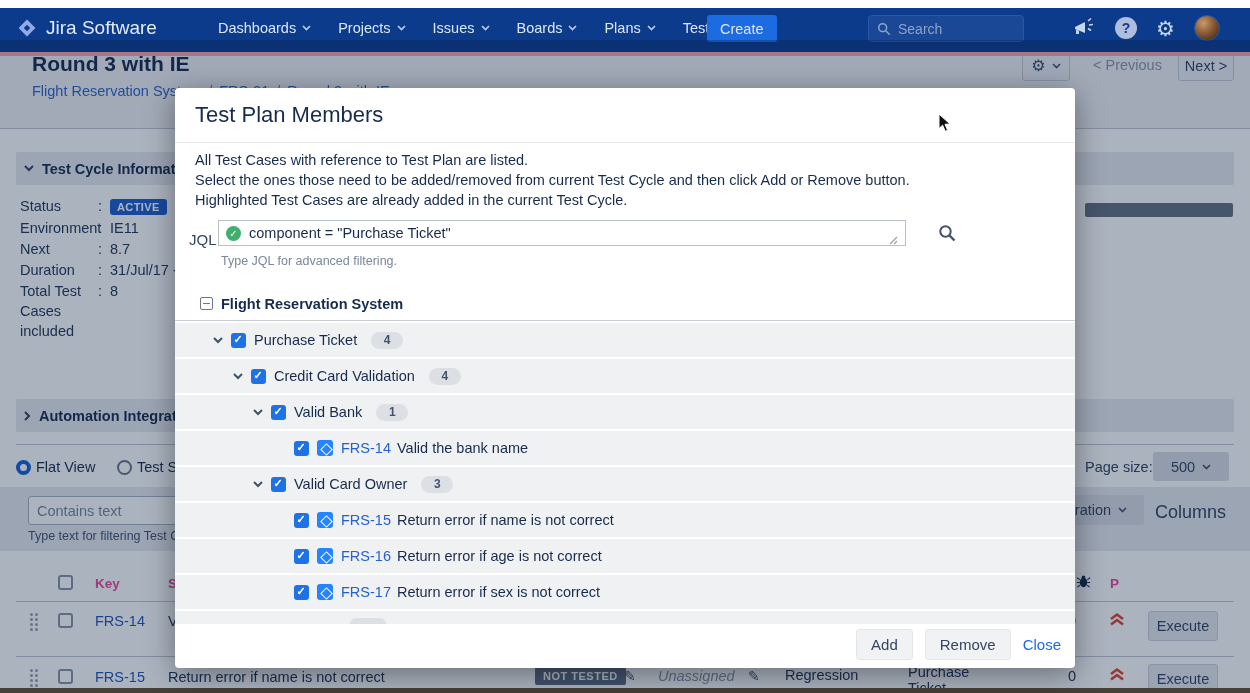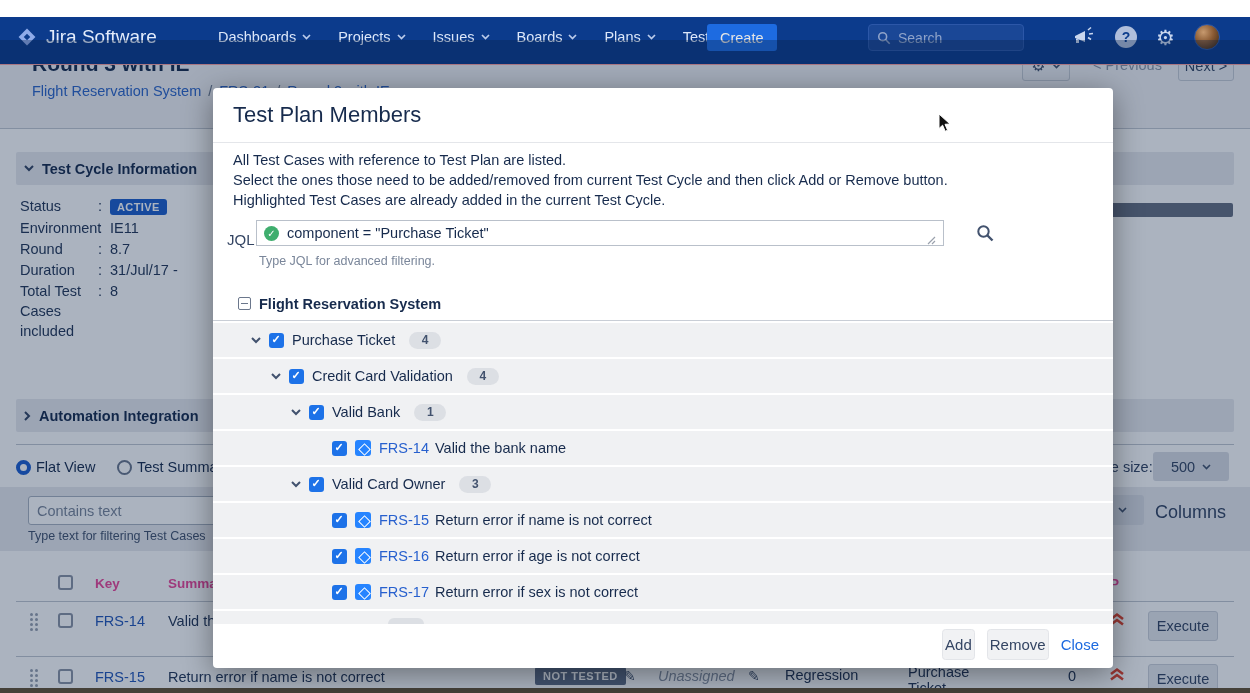--- a/index.html
+++ b/index.html
@@ -1,21 +1,21 @@
 <!DOCTYPE html>
 <html><head>
 <meta charset="utf-8">
 <style>
   * { margin:0; padding:0; box-sizing:border-box; }
   html,body { width:1250px; height:693px; overflow:hidden; }
   body { font-family:"Liberation Sans", sans-serif; background:#fff; position:relative; }
   .abs { position:absolute; }
 
   
-  .nav { position:absolute; top:17px; left:0; width:1250px; height:48px; background:#0C3B8C; z-index:10; border-bottom:1px solid #fca5a5; }
+  .nav { position:absolute; top:8px; left:0; width:1250px; height:48px; background:#0C3B8C; z-index:10; border-bottom:4px solid #fca5a5; }
   .nav-logo { position:absolute; left:16px; top:0; height:40px; display:flex; align-items:center; gap:8px; color:#E3ECFC; font-size:19px; font-weight:500; }
   .nav-menu { position:absolute; left:218px; top:0; height:40px; display:flex; align-items:center; gap:27px; }
   .nav-item { color:#DCE7FA; font-size:14.5px; display:flex; align-items:center; gap:6px; cursor:pointer; }
   .create-btn { position:absolute; left:707px; top:7px; height:27px; padding:0 13px; background:#1D6BE1; border-radius:3px; color:#e5e5e5; font-size:14.5px; font-weight:500; display:flex; align-items:center; }
   .nav-search { position:absolute; left:868px; top:7px; width:156px; height:27px; background:#1A4796; border:1px solid #2C57A8; border-radius:4px; display:flex; align-items:center; padding:0 8px; gap:7px; }
   .nav-search input { background:transparent; border:none; outline:none; color:#CFDCF3; font-size:14px; width:110px; font-family:"Liberation Sans",sans-serif; }
   .nav-search input::placeholder { color:#8FA3C9; }
   .nav-icons { position:absolute; left:1072px; top:0; height:40px; display:flex; align-items:center; gap:19px; }
   .help-circle { width:22px; height:22px; border-radius:50%; background:#AFBEDC; color:#0B3C8D; font-weight:bold; font-size:14px; display:flex; align-items:center; justify-content:center; }
   .gear-glyph { color:#C9D6EF; font-size:21px; line-height:1; }
@@ -57,42 +57,42 @@
   .status-lozenge { background:#5E6C84; color:#fff; font-size:11px; font-weight:bold; padding:3px 8px; border-radius:2px; letter-spacing:.5px; }
   .pencil { color:#42526E; font-size:14px; }
   .unassigned { font-style:italic; color:#8993A4; font-size:14.5px; }
   .execute-btn { position:absolute; width:70px; height:30px; background:#E6E8ED; border:1px solid #CBD0D9; border-radius:3px; font-size:14.5px; color:#344563; display:flex; align-items:center; justify-content:center; }
   .drag-dots { display:grid; grid-template-columns:3px 3px; grid-auto-rows:3px; gap:2px; }
   .drag-dots i { width:3px; height:3px; border-radius:50%; background:#98A1B0; }
 
   .screen-edge { position:absolute; left:0; top:688px; width:1250px; height:5px; background:#454139; z-index:60; }
 
   
-  .modal { position:absolute; left:175px; top:88px; width:900px; height:580px; background:#fff; border-radius:4px; box-shadow:0 6px 30px rgba(0,0,0,0.4); z-index:100;margin-left:38px; }
+  .modal { position:absolute; left:175px; top:88px; width:900px; height:580px; background:#fff; border-radius:4px; box-shadow:0 6px 30px rgba(0,0,0,0.4); z-index:100; }
   .m-title { position:absolute; left:20px; top:14px; font-size:22px; color:#172B4D; font-weight:500; }
   .m-hdr-line { position:absolute; left:0; top:54px; width:900px; border-top:1px solid #E4E6EA; }
   .m-desc { position:absolute; left:20px; top:62px; right:16px; font-size:14.5px; color:#172B4D; line-height:20px; }
   .jql-label { position:absolute; left:14px; top:143px; font-size:15px; color:#344563; }
   .jql-box { position:absolute; left:43px; top:132px; width:688px; height:26px; border:1px solid #B9C0CA; background:#fff; display:flex; align-items:center; gap:8px; padding:0 7px; }
   .jql-check { width:15px; height:15px; border-radius:50%; background:#3FAE6E; color:#fff; font-size:10px; display:flex; align-items:center; justify-content:center; flex:none; }
   .jql-text { font-size:14.5px; color:#172B4D; white-space:nowrap; overflow:hidden; flex:1; }
   .jql-help { position:absolute; left:46px; top:166px; font-size:12.5px; color:#7A869A; }
   .m-tree { position:absolute; left:0; top:199px; width:900px; height:339px; overflow:hidden; }
   .t-root { height:34px; background:#fff; border-bottom:1px solid #C9CED6; display:flex; align-items:center; gap:8px; padding-left:25px; font-size:14.5px; font-weight:bold; color:#172B4D; }
   .trow { height:34px; background:#F0F1F3; margin-top:2px; display:flex; align-items:center; gap:8px; font-size:14.5px; color:#172B4D; }
   .lvl1 { padding-left:38px; } .lvl2 { padding-left:58px; } .lvl3 { padding-left:78px; } .leaf { padding-left:119px; }
   .tcb { width:15px; height:15px; background:#1D72E8; border-radius:3px; position:relative; flex:none; }
   .tcb::after { content:"✓"; position:absolute; left:2.5px; top:0.5px; color:#fff; font-size:11px; font-weight:bold; }
   .count-pill { background:#DCDFE4; border-radius:9px; min-width:32px; height:17px; display:flex; align-items:center; justify-content:center; font-size:12px; font-weight:bold; color:#42526E; margin-left:6px; }
   .minus-box { width:13px; height:13px; border:1.5px solid #6B778C; border-radius:2px; position:relative; flex:none; }
   .minus-box::after { content:""; position:absolute; left:2px; right:2px; top:4.5px; border-top:1.5px solid #6B778C; }
   .test-ico { width:16px; height:16px; background:#2684FF; border-radius:3px; position:relative; flex:none; }
   .test-ico::after { content:""; position:absolute; left:4.5px; top:4.5px; width:7px; height:7px; border:1.5px solid #fff; transform:rotate(45deg); }
   .m-footer { position:absolute; right:14px; bottom:8px; display:flex; align-items:center; gap:12px; }
-  .m-btn { height:31px; padding:0 2px; background:#F1F2F4; border:1px solid #E3E5E9; border-radius:3.5px; font-size:15px; color:#344563; display:flex; align-items:center; }
+  .m-btn { height:31px; padding:0 14px; background:#F1F2F4; border:1px solid #E3E5E9; border-radius:3.5px; font-size:15px; color:#344563; display:flex; align-items:center; }
   .m-close { color:#1D6AE0; font-size:15px; font-weight:500; }
 
   .cursor { position:absolute; left:938px; top:113px; z-index:300; }
   svg.chev { flex:none; }
 </style>
 </head>
 <body>
 
 <div>
 
@@ -126,21 +126,21 @@
       <span class="field-label">Status</span>
       <span class="field-colon">:</span>
       <span><span class="badge-active">ACTIVE</span></span>
     </div>
     <div class="field-row">
       <span class="field-label">Environment</span>
       <span class="field-colon">:</span>
       <span>IE11</span>
     </div>
     <div class="field-row">
-      <span class="field-label">Round</span>
+      <span class="field-label">Next</span>
       <span class="field-colon">:</span>
       <span>8.7</span>
     </div>
     <div class="field-row">
       <span class="field-label">Duration</span>
       <span class="field-colon">:</span>
       <span style="white-space:nowrap;">31/Jul/17 -</span>
     </div>
     <div class="field-row">
       <span class="field-label">Total Test Cases included</span>

